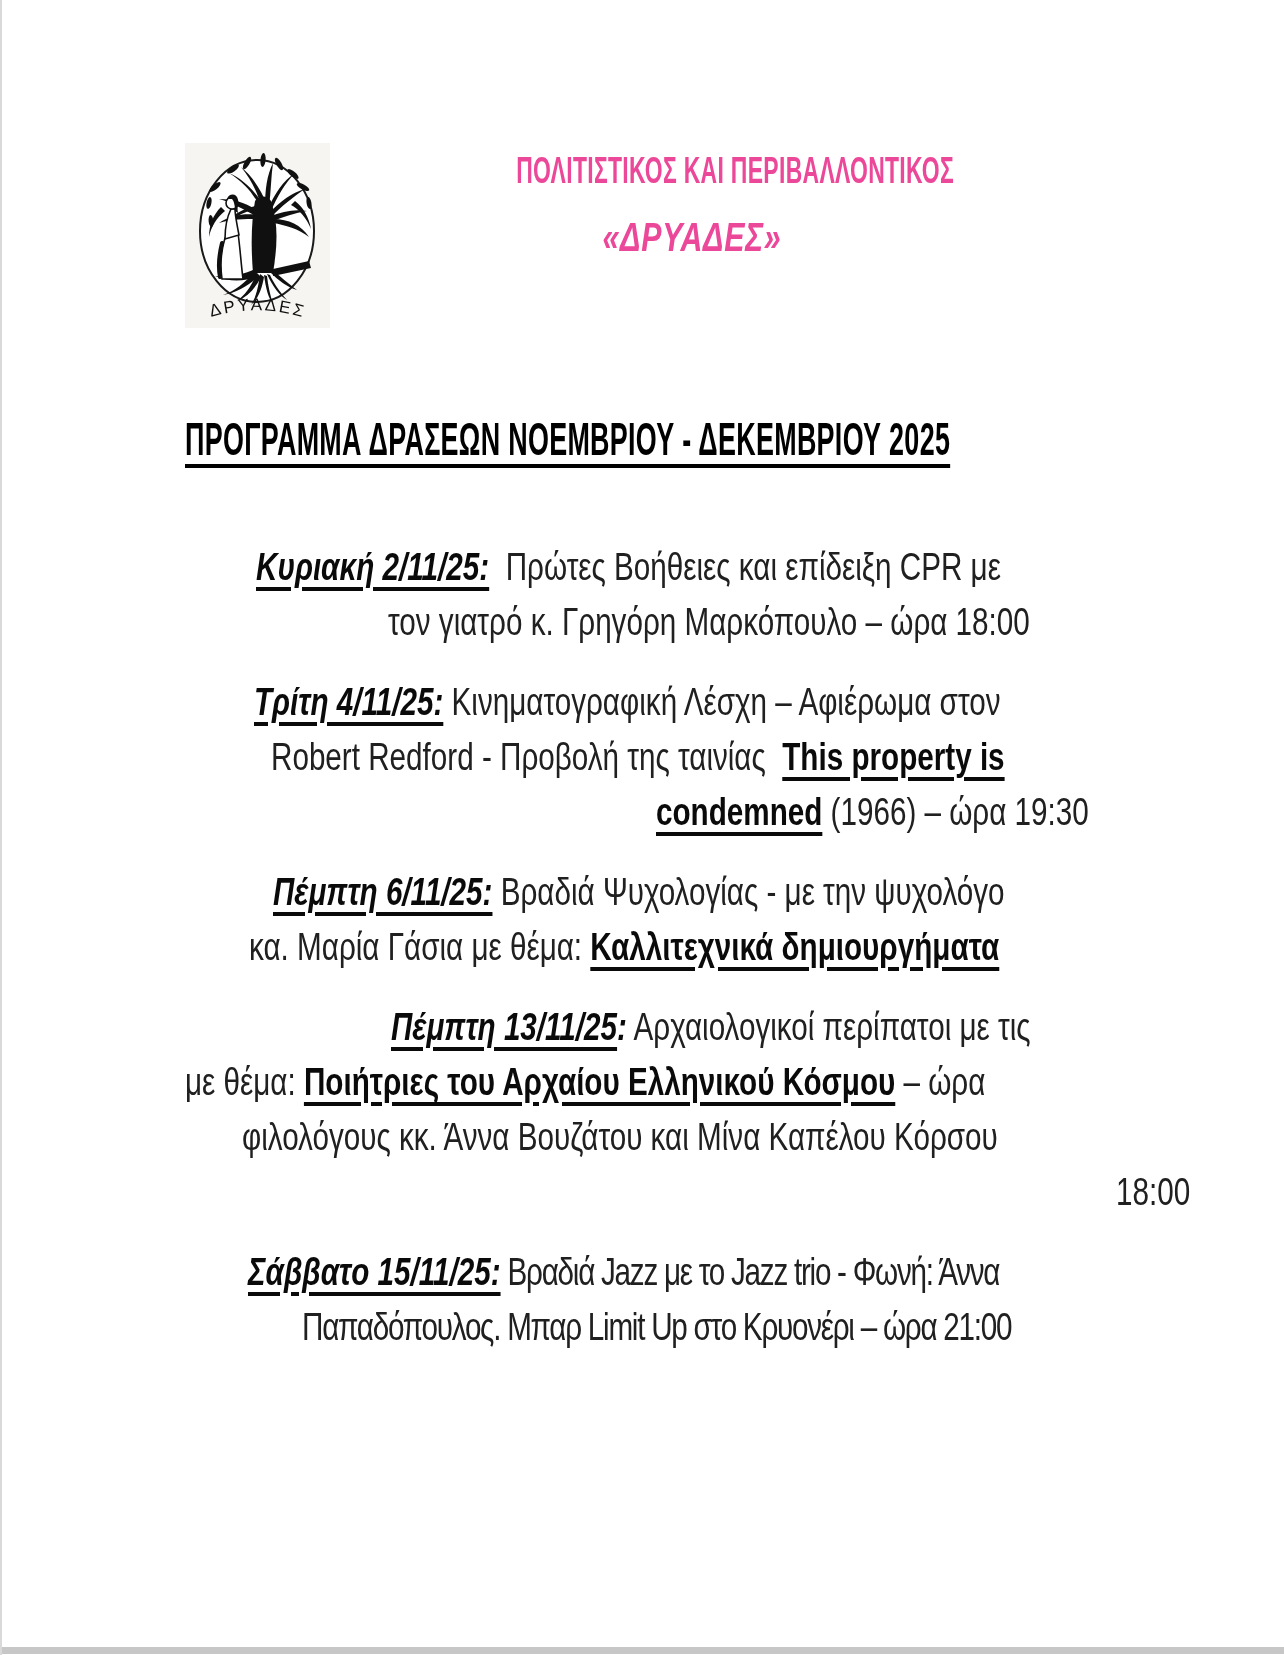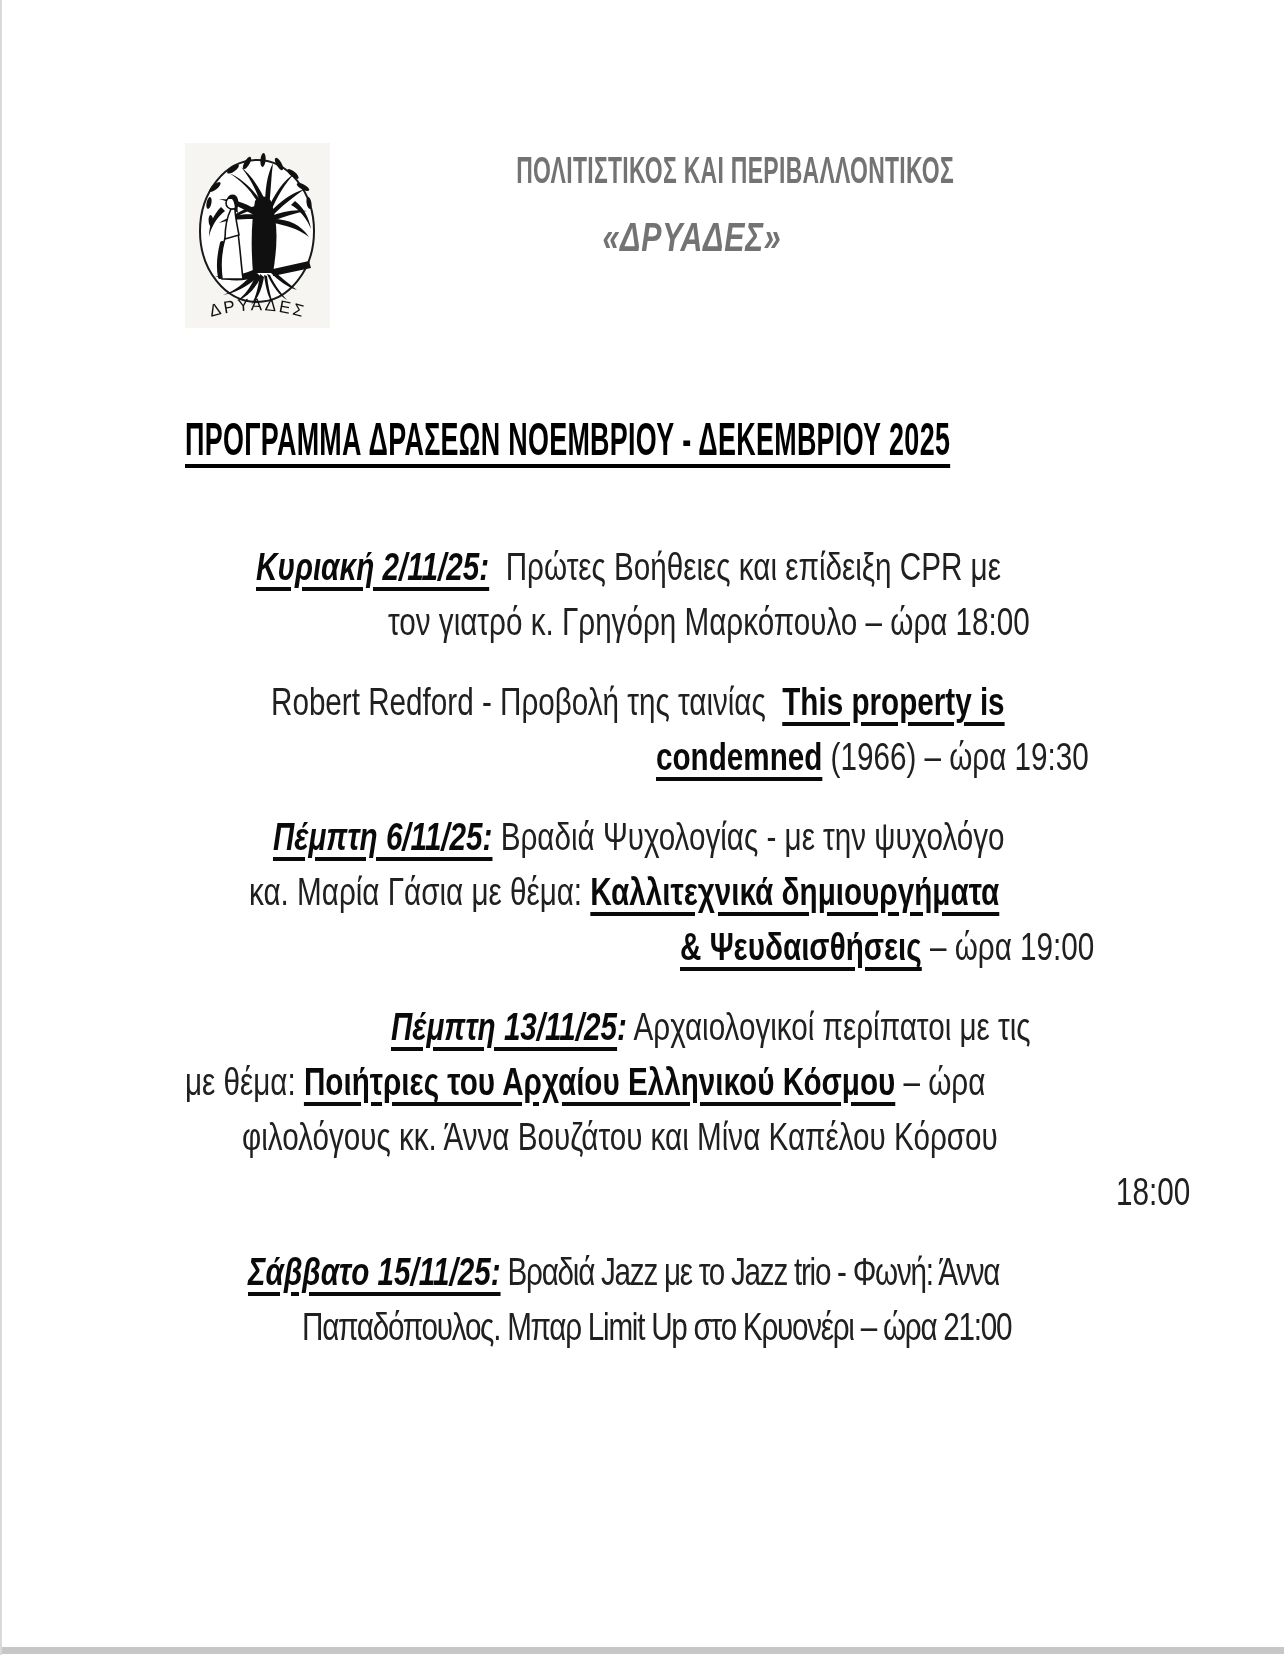--- a/index.html
+++ b/index.html
@@ -12,21 +12,21 @@
     overflow:hidden;
     font-family:"Liberation Sans", sans-serif;
     color:#1b1b1b;
   }
   
   .logo{position:absolute;left:183px;top:143px;width:145px;height:185px;}
   .logo svg{display:block;width:100%;height:100%;}
   
   .cx{display:inline-block;white-space:pre;}
   
-  .org{position:absolute;left:380px;top:150px;width:620px;text-align:center;color:#737373;}
+  .org{position:absolute;left:380px;top:150px;width:620px;text-align:center;color:#ec4899;}
   .org-line1 .cx{font-size:37px;font-weight:700;transform:scaleX(0.62);transform-origin:50% 50%;letter-spacing:0.5px;}
   .org-line2{margin-top:9px;}
   .org-line2 .cx{font-size:37px;font-weight:700;transform:scaleX(0.62);transform-origin:50% 50%;word-spacing:66px;letter-spacing:0.5px;}
   .org-line3{margin-top:22px;}
   .org-line3 .cx{font-size:41px;font-weight:700;font-style:italic;transform:scaleX(0.74);transform-origin:50% 50%;letter-spacing:1px;}
   
   .title{position:absolute;left:183px;top:412px;}
   .title .cx{
     font-size:46px;font-weight:700;color:#000;
     transform:scaleX(0.585);transform-origin:0 50%;
@@ -121,27 +121,27 @@
   <div class="title">
     <span class="cx">ΠΡΟΓΡΑΜΜΑ ΔΡΑΣΕΩΝ ΝΟΕΜΒΡΙΟΥ - ΔΕΚΕΜΒΡΙΟΥ 2025</span>
   </div>
 
   <div class="events">
       <div class="evt">
         <div class="ln"><span class="cx"><span class="seg-b seg-i seg-u">Κυριακή 2/11/25:</span><span>  Πρώτες Βοήθειες και επίδειξη CPR με</span></span></div>
         <div class="ln"><span class="cx"><span>τον γιατρό κ. Γρηγόρη Μαρκόπουλο – ώρα 18:00</span></span></div>
       </div>
       <div class="evt">
+        <div class="ln"><span class="cx"><span class="seg-b seg-i seg-u">Τρίτη 4/11/25:</span><span> Κινηματογραφική Λέσχη – Αφιέρωμα στον</span></span></div>
         <div class="ln"><span class="cx"><span>Robert Redford - Προβολή της ταινίας  </span><span class="seg-b seg-u">This property is</span></span></div>
         <div class="ln"><span class="cx"><span class="seg-b seg-u">condemned</span><span> (1966) – ώρα 19:30</span></span></div>
       </div>
       <div class="evt">
         <div class="ln"><span class="cx"><span class="seg-b seg-i seg-u">Πέμπτη 6/11/25:</span><span> Βραδιά Ψυχολογίας - με την ψυχολόγο</span></span></div>
         <div class="ln"><span class="cx"><span>κα. Μαρία Γάσια με θέμα: </span><span class="seg-b seg-u">Καλλιτεχνικά δημιουργήματα</span></span></div>
-        <div class="ln"><span class="cx"><span class="seg-b seg-u">&amp; Ψευδαισθήσεις</span><span> – ώρα 19:00</span></span></div>
       </div>
       <div class="evt">
         <div class="ln"><span class="cx"><span class="seg-b seg-i seg-u">Πέμπτη 13/11/25</span><span class="seg-b seg-i">:</span><span> Αρχαιολογικοί περίπατοι με τις</span></span></div>
         <div class="ln"><span class="cx"><span>με θέμα: </span><span class="seg-b seg-u">Ποιήτριες του Αρχαίου Ελληνικού Κόσμου</span><span> – ώρα</span></span></div>
         <div class="ln"><span class="cx"><span>φιλολόγους κκ. Άννα Βουζάτου και Μίνα Καπέλου Κόρσου</span></span></div>
         <div class="ln"><span class="cx"><span>18:00</span></span></div>
       </div>
       <div class="evt">
         <div class="ln"><span class="cx"><span class="seg-b seg-i seg-u">Σάββατο 15/11/25:</span><span class="seg-n"> Βραδιά Jazz με το Jazz trio - Φωνή: Άννα</span></span></div>
         <div class="ln"><span class="cx"><span class="seg-n">Παπαδόπουλος. Μπαρ Limit Up στο Κρυονέρι – ώρα 21:00</span></span></div>

